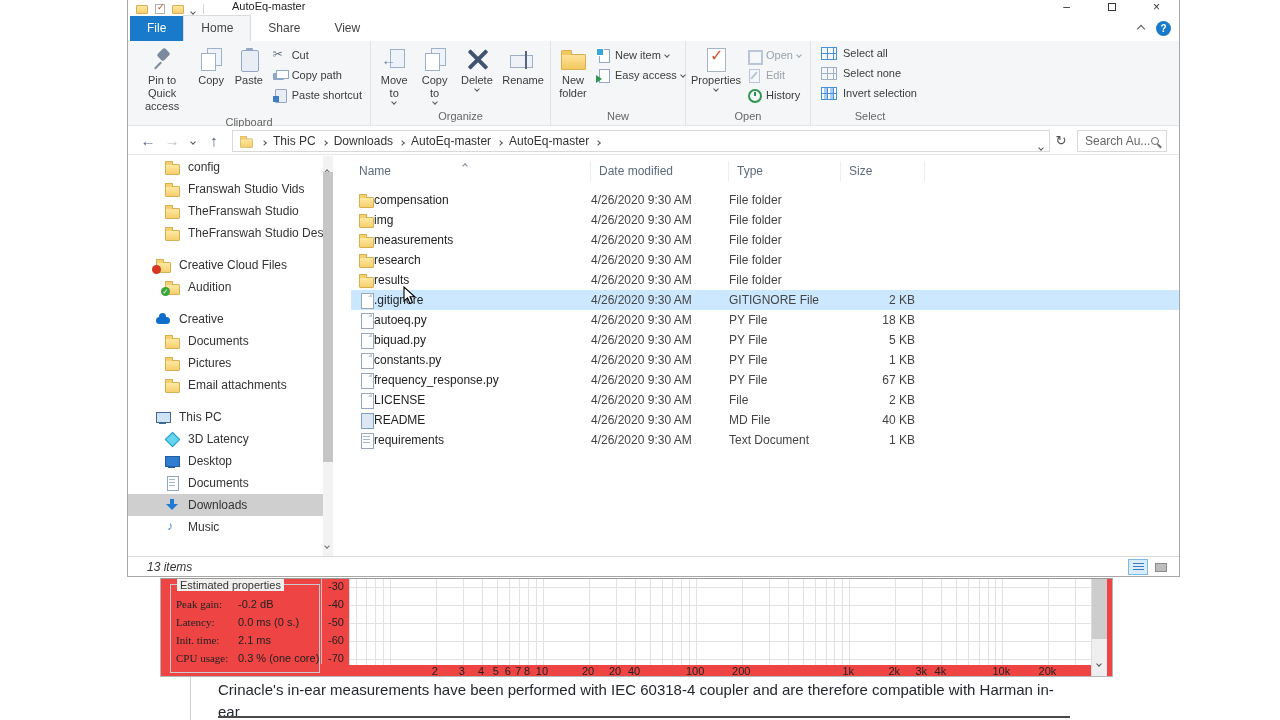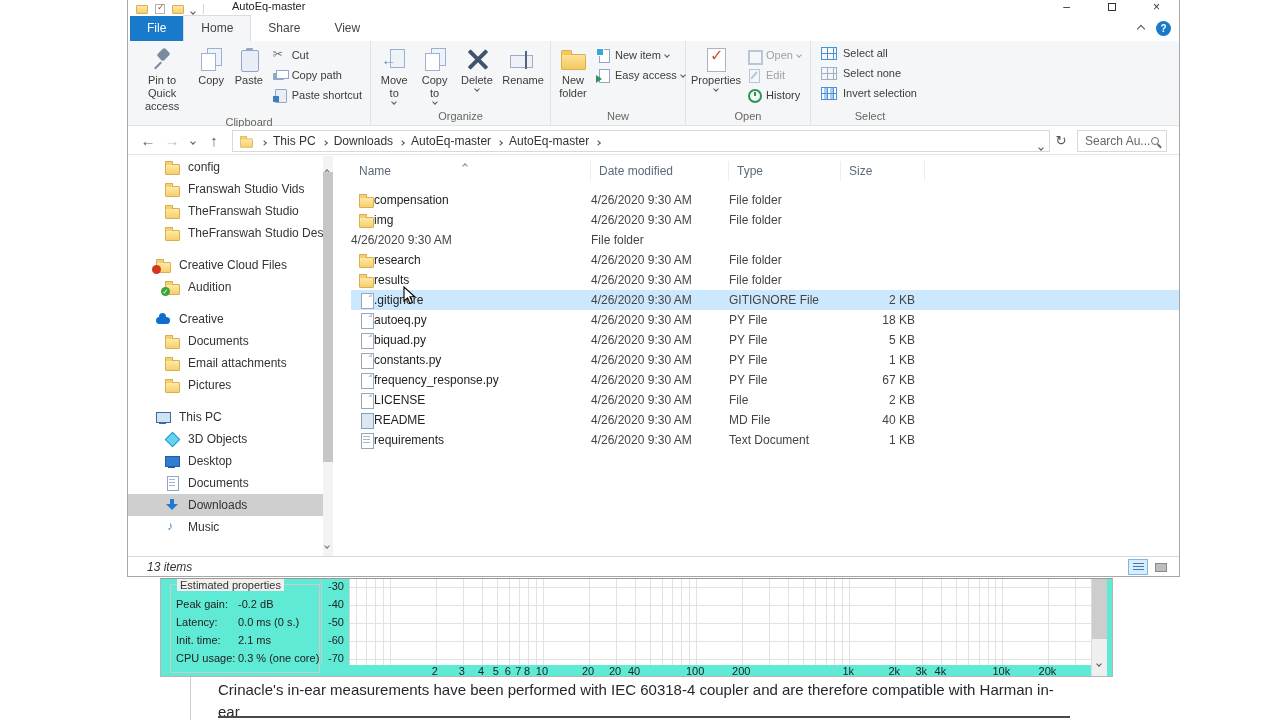--- a/index.html
+++ b/index.html
@@ -145,26 +145,26 @@
   .statusbar .count{margin-left:19px;font-style:italic;}
   .view-toggles{position:absolute;right:8px;top:2px;display:flex;gap:3px;}
   .vt{width:20px;height:16px;border:1px solid transparent;display:flex;align-items:center;justify-content:center;}
   .vt.active{background:#d9ecf9;border-color:#7fb8e6;}
   .vt .lines{width:11px;height:9px;background:repeating-linear-gradient(#3d7bbf 0 1px,transparent 1px 3px);}
   .vt .thumbi{width:12px;height:9px;background:#bdbdbd;border:1px solid #8a8a8a;}
   
   #cursor{position:absolute;left:403px;top:286px;z-index:50;}
 
   
-  #eqwin{position:absolute;left:160px;top:578px;width:953px;height:99px;background:#5eead4;border:1px solid #b5b5b5;border-top:1px solid #9a9a9a;}
+  #eqwin{position:absolute;left:160px;top:578px;width:953px;height:99px;background:#ef4444;border:1px solid #b5b5b5;border-top:1px solid #9a9a9a;}
   .props-box{position:absolute;left:9px;top:5px;width:150px;height:89px;border:1px solid #cbcbcb;font-size:11px;color:#222;}
   .props-title{position:absolute;left:6px;top:-6px;background:#f1f0ee;padding:0 3px;color:#333;}
   .props-rows{position:absolute;left:5px;top:10px;right:2px;}
   .prop-row{display:flex;height:18px;align-items:center;white-space:nowrap;}
-  .prop-row .pl{width:62px;flex:0 0 62px;}
+  .prop-row .pl{width:62px;flex:0 0 62px;font-family:Liberation Serif, serif;}
   .eq-sep{position:absolute;left:160px;top:0;width:1px;height:85px;background:#c9c9c9;}
   .ylabels{position:absolute;left:161px;top:0;width:25px;height:85px;font-size:11px;color:#222;}
   .ylabels span{position:absolute;right:3px;line-height:11px;}
   .plot{position:absolute;left:188px;top:0;width:742px;height:86px;background:#fff;border-left:1px solid #d5d5d5;overflow:hidden;}
   .gl-v{position:absolute;top:0;bottom:0;width:1px;background:#e2e2e2;}
   .gl-h{position:absolute;left:0;right:0;height:1px;background:#e2e2e2;}
   .xlabels{position:absolute;left:188px;top:86px;width:742px;height:12px;font-size:11px;color:#222;}
   .xlabels span{position:absolute;transform:translateX(-50%);line-height:12px;}
   .eq-scroll{position:absolute;left:930px;top:0;width:16px;height:97px;background:#efefef;border-left:1px solid #dcdcdc;}
   .eq-thumb{position:absolute;left:0;top:0;width:100%;height:60px;background:#cdcdcd;}
@@ -398,33 +398,33 @@
           <div class="tree-item ind0 gap">
             <span class="sico cloud"></span>
             <span>Creative</span>
           </div>
           <div class="tree-item">
             <span class="sico folder"></span>
             <span>Documents</span>
           </div>
           <div class="tree-item">
             <span class="sico folder"></span>
+            <span>Pictures</span>
+          </div>
+          <div class="tree-item">
+            <span class="sico folder"></span>
             <span>Email attachments</span>
-          </div>
-          <div class="tree-item">
-            <span class="sico folder"></span>
-            <span>Pictures</span>
           </div>
           <div class="tree-item ind0 gap">
             <span class="sico pc"></span>
             <span>This PC</span>
           </div>
           <div class="tree-item">
             <span class="sico cube"></span>
-            <span>3D Objects</span>
+            <span>3D Latency</span>
           </div>
           <div class="tree-item">
             <span class="sico desktop"></span>
             <span>Desktop</span>
           </div>
           <div class="tree-item">
             <span class="sico doc"></span>
             <span>Documents</span>
           </div>
           <div class="tree-item selected">
@@ -462,20 +462,24 @@
             <div class="frow">
               <span class="c-name">
                 <span class="fico folder"></span>
                 <span>img</span>
               </span>
               <span class="c-date">4/26/2020 9:30 AM</span>
               <span class="c-type">File folder</span>
               <span class="c-size"></span>
             </div>
             <div class="frow">
+              <span class="c-name">
+                <span class="fico folder"></span>
+                <span>measurements</span>
+              </span>
               <span class="c-date">4/26/2020 9:30 AM</span>
               <span class="c-type">File folder</span>
               <span class="c-size"></span>
             </div>
             <div class="frow">
               <span class="c-name">
                 <span class="fico folder"></span>
                 <span>research</span>
               </span>
               <span class="c-date">4/26/2020 9:30 AM</span>

